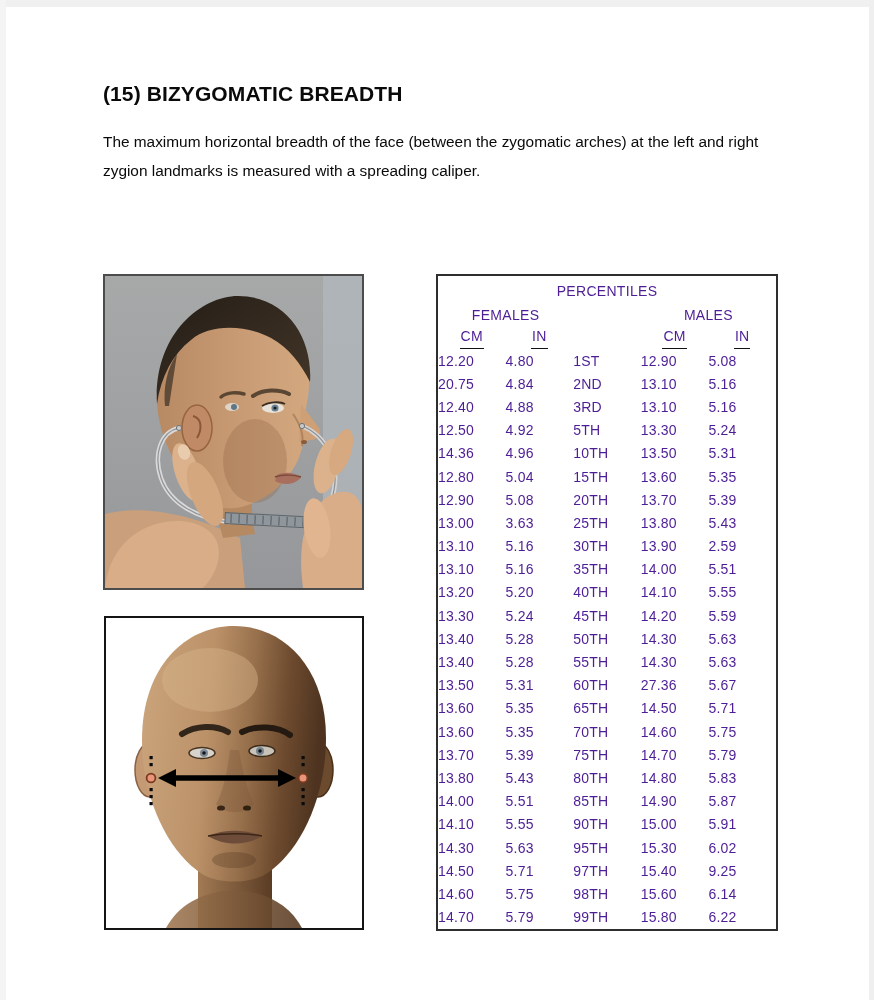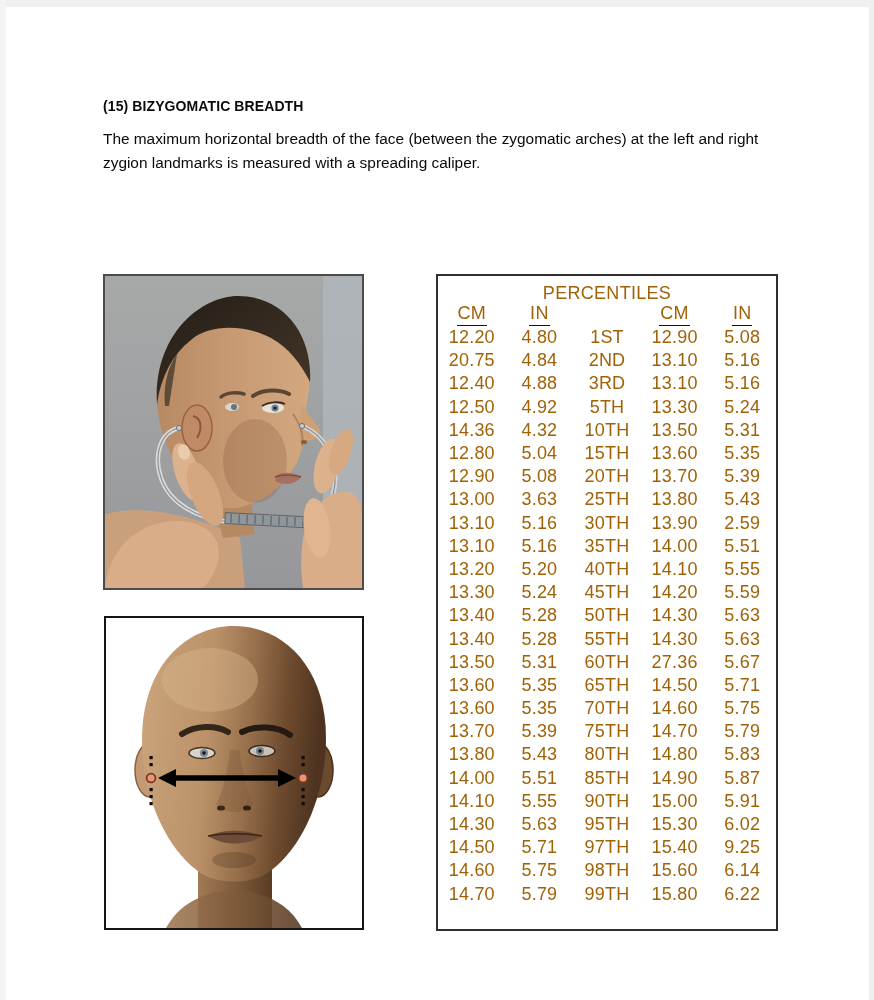--- a/index.html
+++ b/index.html
@@ -2,43 +2,43 @@
 <html><head>
 <meta charset="utf-8">
 <style>
   html,body{margin:0;padding:0;background:#e9e9ea;}
   .screen{position:relative;width:874px;height:1000px;background:#ffffff;overflow:hidden;
           font-family:"Liberation Sans","DejaVu Sans",sans-serif;color:#0a0a0a;}
   .chrome-top{position:absolute;left:0;top:0;width:874px;height:7px;background:#f0f0f1;}
   .chrome-left{position:absolute;left:0;top:0;width:6px;height:1000px;background:#f4f4f5;}
   .chrome-right{position:absolute;right:0;top:0;width:5px;height:1000px;background:#efeff0;}
 
-  .doc-heading{position:absolute;left:103px;top:98px;font-size:14px;font-weight:bold;
+  .doc-heading{position:absolute;left:103px;top:82px;font-size:21px;font-weight:bold;
                letter-spacing:.1px;white-space:nowrap;}
   .doc-desc{position:absolute;left:103px;top:127px;width:676px;font-size:15.4px;
-            line-height:24px;}
+            line-height:29px;}
 
   .photo-frame{position:absolute;left:103px;top:274px;width:257px;height:312px;
                border:2px solid #4c4c4c;background:#a2a4a5;}
   .diagram-frame{position:absolute;left:104px;top:616px;width:256px;height:310px;
                  border:2px solid #141414;background:#ffffff;}
   .photo-frame svg,.diagram-frame svg{display:block;}
 
   .ptable{position:absolute;left:436px;top:274px;width:338px;height:653px;
-          border:2px solid #2e2e2e;background:#fff;font-size:18px;color:#a16207;}
+          border:2px solid #2e2e2e;background:#fff;font-size:14px;color:#4c1d95;}
   .t-title{height:21px;padding-top:7px;text-align:center;letter-spacing:.3px;}
   .t-groups{position:relative;height:23px;line-height:23px;}
   .t-group-f{position:absolute;left:0;width:40%;text-align:center;letter-spacing:.3px;}
   .t-group-m{position:absolute;left:60%;width:40%;text-align:center;letter-spacing:.3px;}
   .t-units{display:grid;grid-template-columns:repeat(5,1fr);height:22px;line-height:18px;
            text-align:center;}
   .t-units .u{display:inline-block;justify-self:center;border-bottom:1.5px solid #111;
               padding:0 1px;letter-spacing:.3px;}
   .t-body .t-row{display:grid;grid-template-columns:repeat(5,1fr);height:23.2px;
-                 align-items:center;text-align:center;}
+                 align-items:center;text-align:left;}
   .cell{letter-spacing:.2px;}
 </style>
 </head>
 <body>
 
 <div class="screen">
   <div class="chrome-top"></div>
   <div class="chrome-left"></div>
   <div class="chrome-right"></div>
 
@@ -205,20 +205,24 @@
         <polygon points="190,160 172,151 172,169" fill="#000000"></polygon>
       </g>
 
       <circle cx="45" cy="160" r="4.4" stroke-width="1.8" stroke="#7c3a22" fill="#e8957a"></circle>
       <circle cx="197" cy="160" r="4.4" stroke-width="1.8" stroke="#7c3a22" fill="#e8957a"></circle>
     </svg>
   </div>
 
   <div class="ptable">
     <div class="t-title">PERCENTILES</div>
+    <div class="t-groups">
+      <span class="t-group-f">FEMALES</span>
+      <span class="t-group-m">MALES</span>
+    </div>
     <div class="t-units">
       <span class="u">CM</span>
       <span class="u">IN</span>
       <span></span>
       <span class="u">CM</span>
       <span class="u">IN</span>
     </div>
     <div class="t-body">
   <div class="t-row">
     <span class="cell">12.20</span>
@@ -247,21 +251,21 @@
   <div class="t-row">
     <span class="cell">12.50</span>
     <span class="cell">4.92</span>
     <span class="cell">5TH</span>
     <span class="cell">13.30</span>
     <span class="cell">5.24</span>
   </div>
 
   <div class="t-row">
     <span class="cell">14.36</span>
-    <span class="cell">4.32</span>
+    <span class="cell">4.96</span>
     <span class="cell">10TH</span>
     <span class="cell">13.50</span>
     <span class="cell">5.31</span>
   </div>
 
   <div class="t-row">
     <span class="cell">12.80</span>
     <span class="cell">5.04</span>
     <span class="cell">15TH</span>
     <span class="cell">13.60</span>

